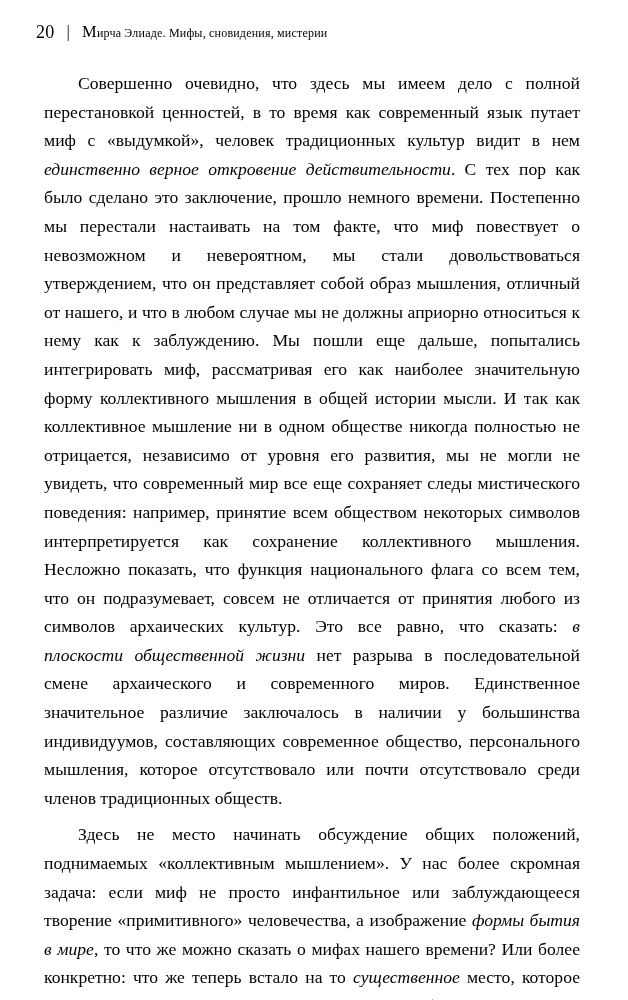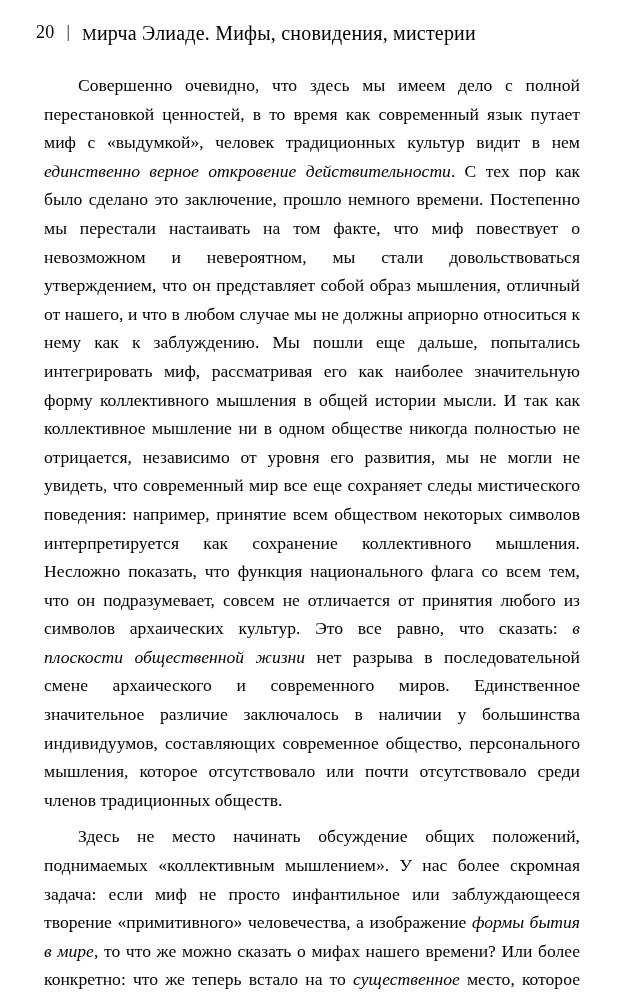--- a/index.html
+++ b/index.html
@@ -37,21 +37,21 @@
   }
   .header .sep {
     font-size: 17px;
     margin-right: 12px;
     color: #111;
   }
   .header .running-title {
     font-size: 16.5px;
   }
   .header .running-title .smallcaps {
-    font-size: 20px;
+    font-size: 12px;
   }
   .body-text {
     font-size: 17.6px;
     line-height: 28.6px;
     text-align: justify;
     text-justify: inter-word;
     hyphens: manual;
   }
   .para {
     margin: 8px;

